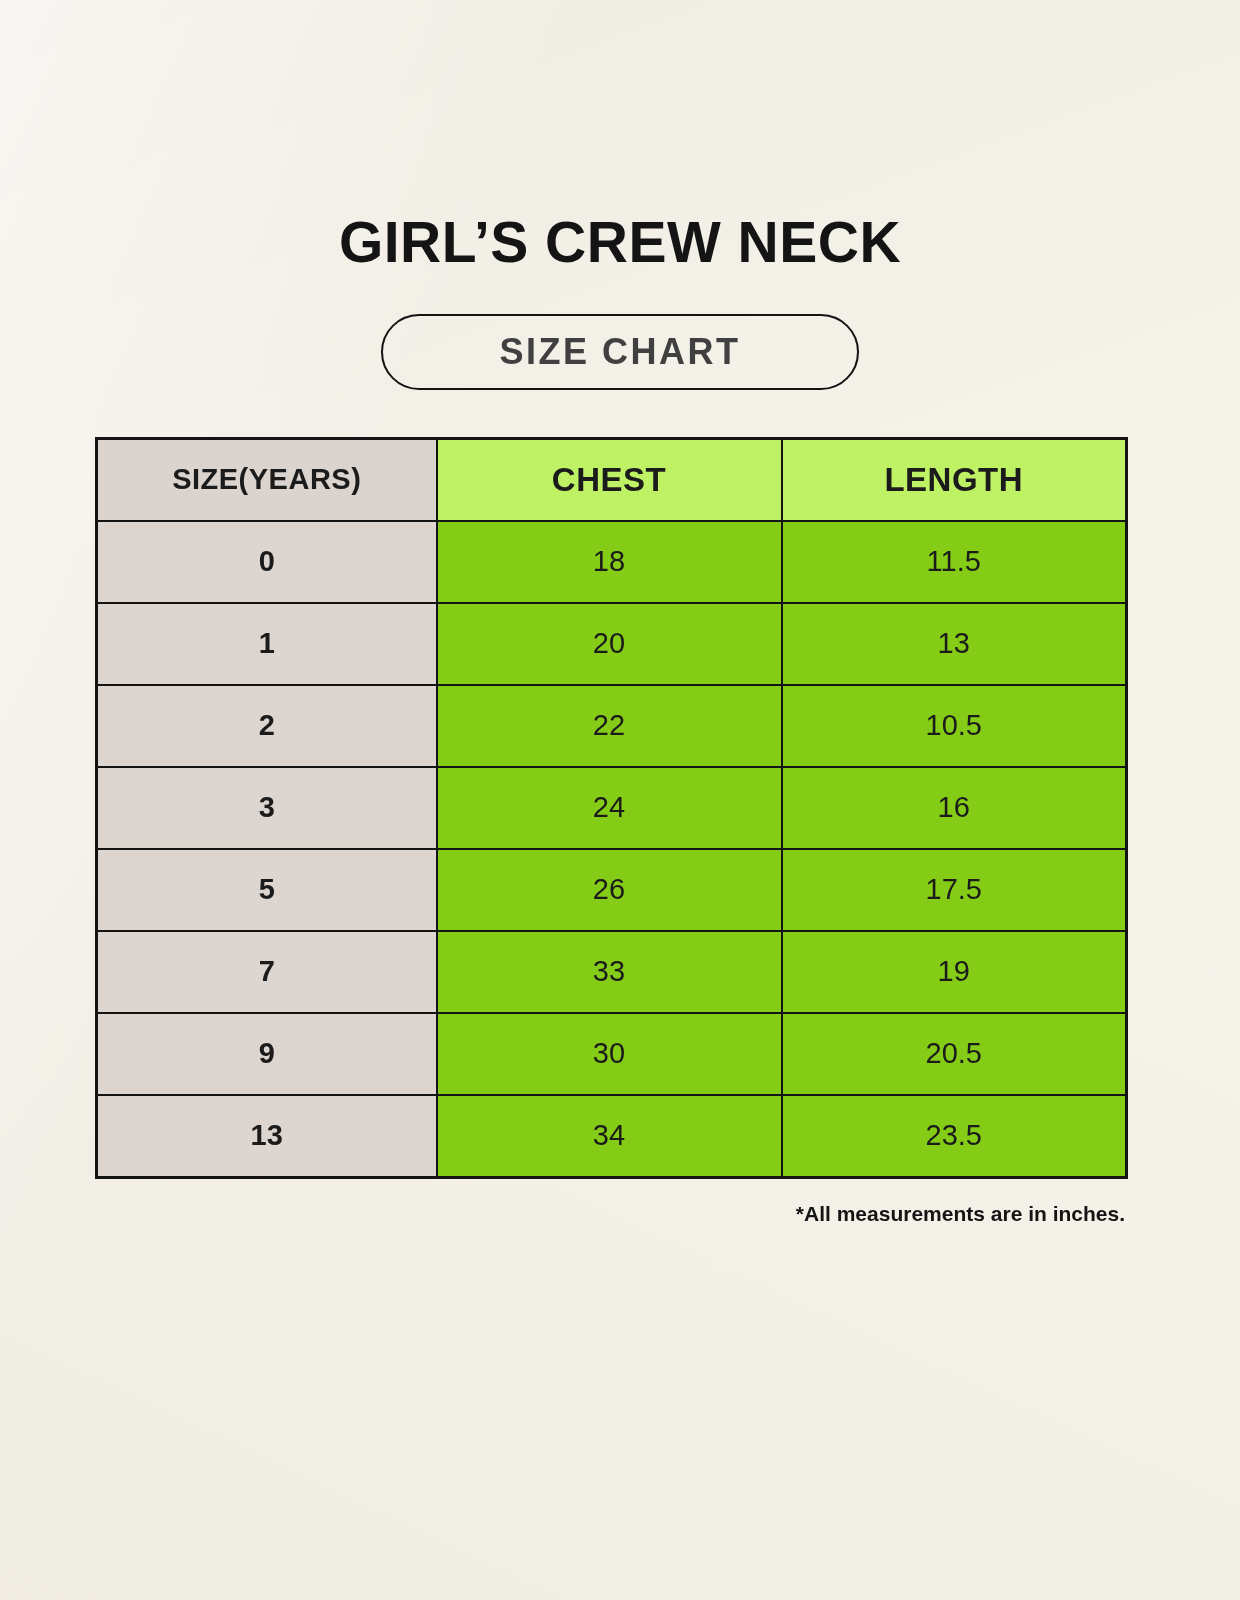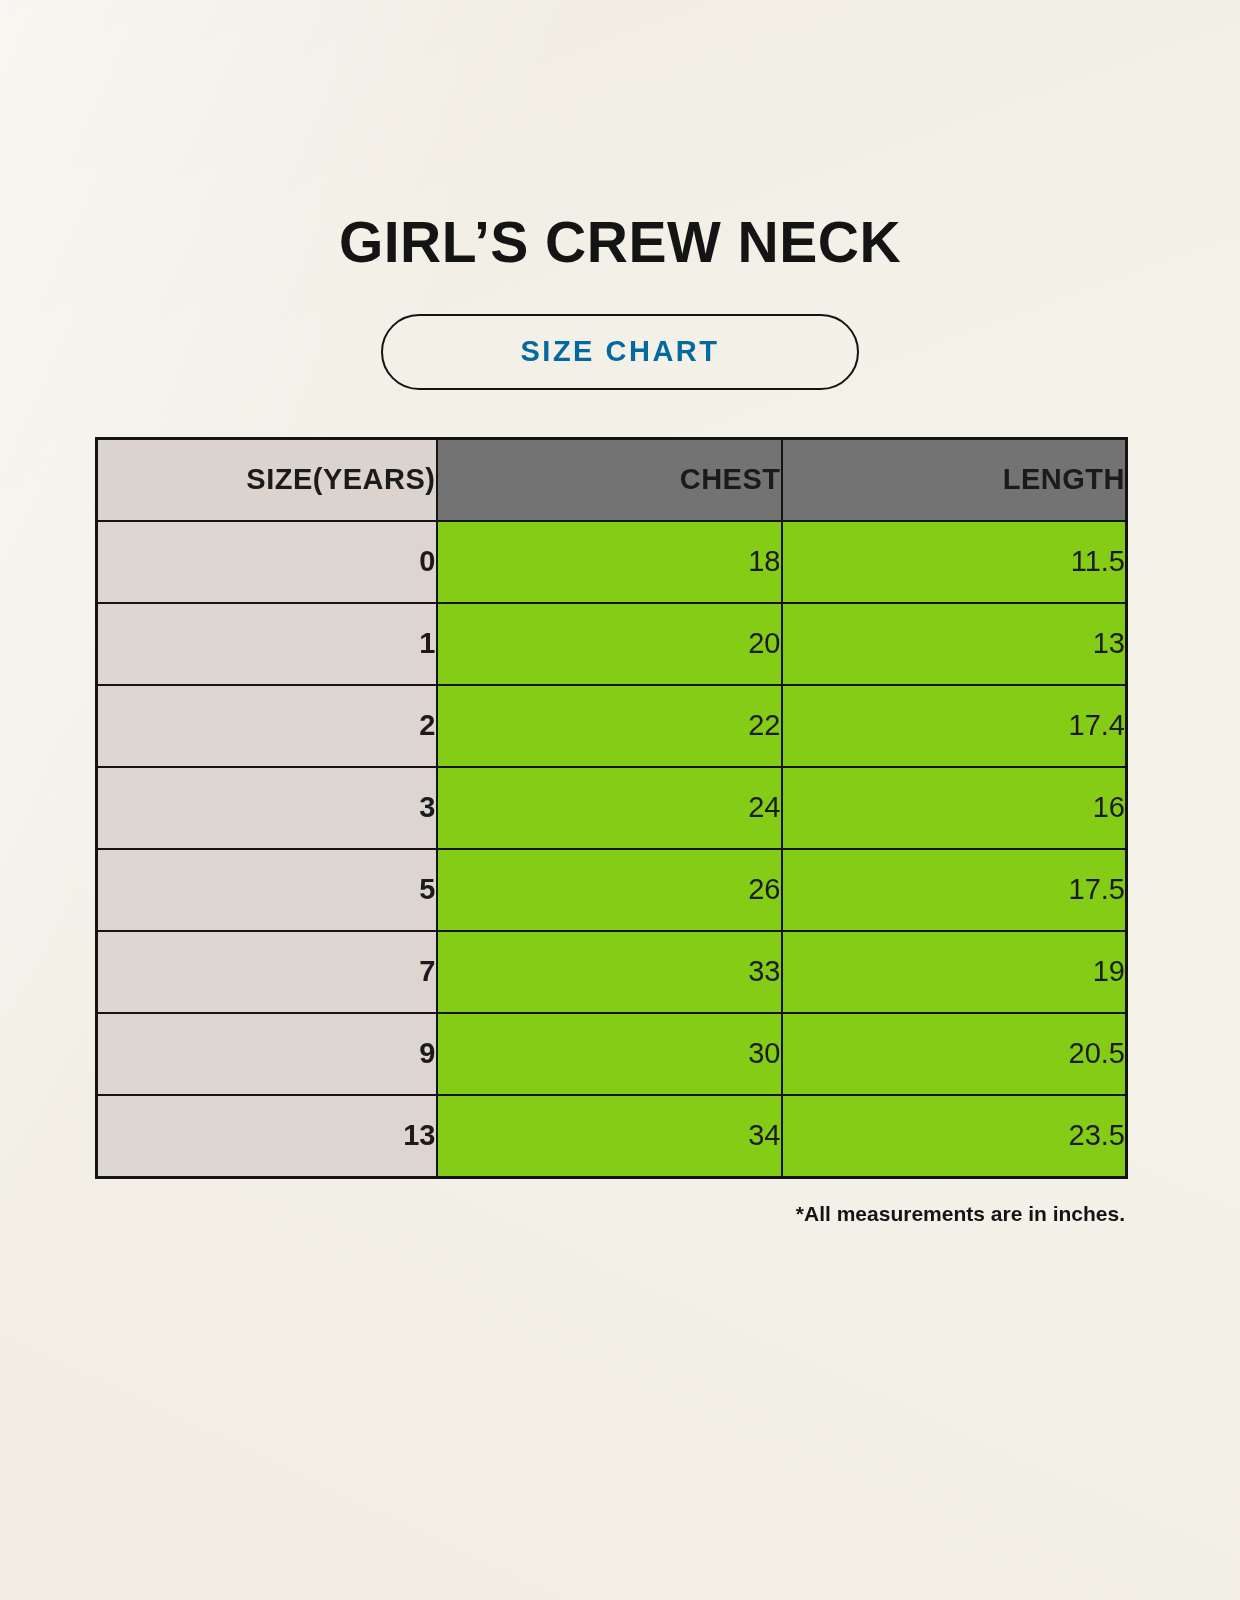--- a/index.html
+++ b/index.html
@@ -39,52 +39,52 @@
     margin: 40px auto 0 auto;
     border: 2.5px solid #141414;
     border-radius: 40px;
     display: flex;
     align-items: center;
     justify-content: center;
     box-sizing: border-box;
     background: transparent;
   }
   .pill span {
-    font-size: 29px;
+    font-size: 36px;
     font-weight: 700;
     letter-spacing: 2.5px;
-    color: #0369a1;
+    color: #404040;
   }
   table.size-table {
     border-collapse: collapse;
     table-layout: fixed;
     width: 1030px;
     margin: 47px 0 0 95px;
     border: 3px solid #141414;
   }
   table.size-table th,
   table.size-table td {
     border: 2.5px solid #141414;
     height: 80px;
-    text-align: right;
+    text-align: center;
     vertical-align: middle;
     padding: 0;
   }
   col.c-size   { width: 340px; }
   col.c-chest  { width: 345px; }
   col.c-length { width: 345px; }
   th.h-size {
     background: #dad3ce;
     font-size: 29px;
     font-weight: 700;
     letter-spacing: 0.5px;
   }
   th.h-measure {
-    background: #737373;
-    font-size: 29px;
+    background: #bef264;
+    font-size: 33px;
     font-weight: 700;
     letter-spacing: 0.5px;
   }
   td.c-size {
     background: #dcd5d0;
     font-size: 29px;
     font-weight: 700;
   }
   td.c-val {
     background: #84cc16;
@@ -133,21 +133,21 @@
         <td class="c-val">11.5</td>
       </tr>
       <tr>
         <td class="c-size">1</td>
         <td class="c-val">20</td>
         <td class="c-val">13</td>
       </tr>
       <tr>
         <td class="c-size">2</td>
         <td class="c-val">22</td>
-        <td class="c-val">17.4</td>
+        <td class="c-val">10.5</td>
       </tr>
       <tr>
         <td class="c-size">3</td>
         <td class="c-val">24</td>
         <td class="c-val">16</td>
       </tr>
       <tr>
         <td class="c-size">5</td>
         <td class="c-val">26</td>
         <td class="c-val">17.5</td>

